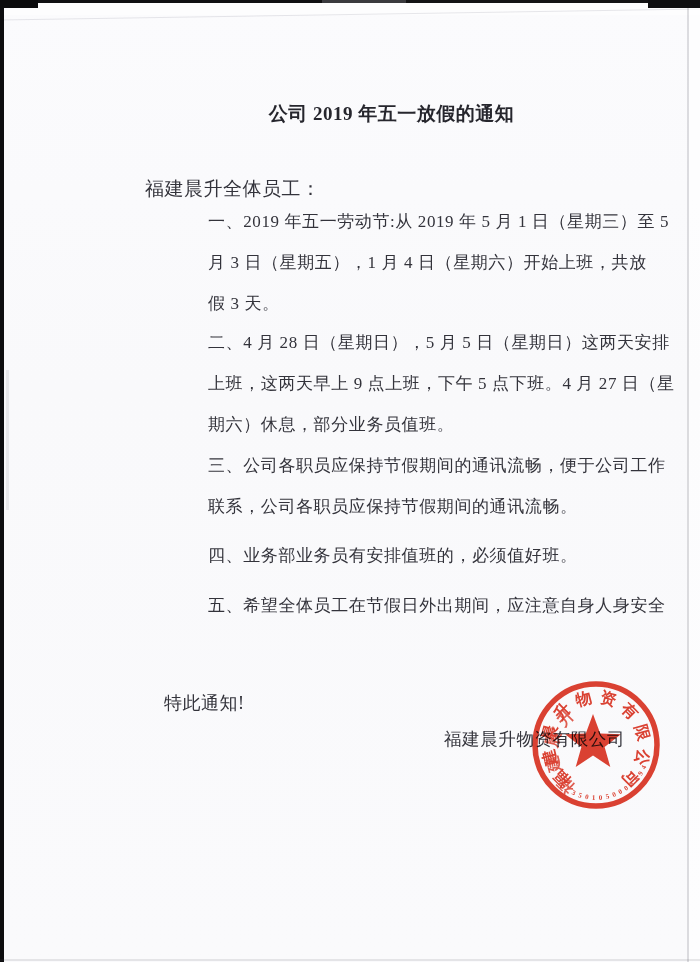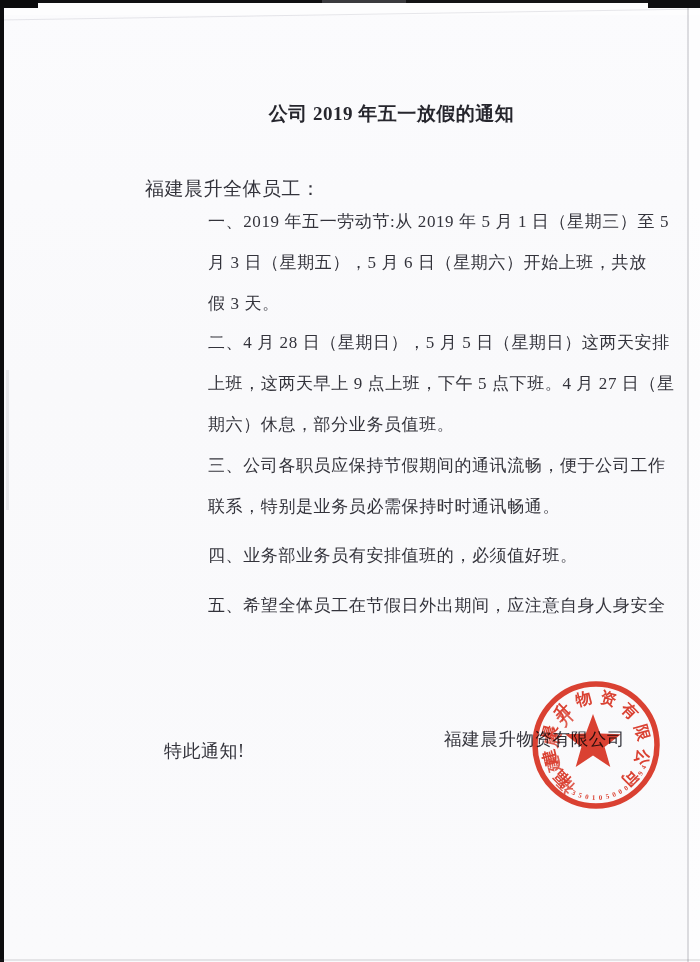--- a/index.html
+++ b/index.html
@@ -34,21 +34,21 @@
     font-size:17px;line-height:41px;letter-spacing:0.6px;margin-left:36px;
   }
   .para .line{white-space:nowrap;}
   .para .line.indent{padding-left:26px;}
   #para-1{top:201px;}
   #para-2{top:322px;}
   #para-3{top:445px;}
   #para-4{top:535px;}
   #para-5{top:585px;}
   .closing{
-    position:absolute;left:164px;top:691px;font-size:18px;letter-spacing:0.5px;margin-top:48px;
+    position:absolute;left:164px;top:691px;font-size:18px;letter-spacing:0.5px;
   }
   .signature{
     position:absolute;right:75px;top:727px;font-size:17.5px;letter-spacing:0.6px;
   }
   .date{
     position:absolute;right:80px;top:783px;font-size:17px;letter-spacing:0.4px;
   }
 
   
   #seal{
@@ -75,33 +75,33 @@
   <div class="edge-right-shadow"></div>
   <div class="edge-bottom"></div>
   <div class="smudge"></div>
 
   <div class="doc-title">公司 2019 年五一放假的通知</div>
 
   <div class="salutation">福建晨升全体员工：</div>
 
   <div class="para" id="para-1">
     <div class="line">一、2019 年五一劳动节:从 2019 年 5 月 1 日（星期三）至 5</div>
-    <div class="line">月 3 日（星期五），5 月 6 日（星期六）开始上班，共放</div>
+    <div class="line">月 3 日（星期五），1 月 4 日（星期六）开始上班，共放</div>
     <div class="line">假 3 天。</div>
   </div>
 
   <div class="para" id="para-2">
     <div class="line">二、4 月 28 日（星期日），5 月 5 日（星期日）这两天安排</div>
     <div class="line">上班，这两天早上 9 点上班，下午 5 点下班。4 月 27 日（星</div>
     <div class="line">期六）休息，部分业务员值班。</div>
   </div>
 
   <div class="para" id="para-3">
     <div class="line">三、公司各职员应保持节假期间的通讯流畅，便于公司工作</div>
-    <div class="line">联系，特别是业务员必需保持时时通讯畅通。</div>
+    <div class="line">联系，公司各职员应保持节假期间的通讯流畅。</div>
   </div>
 
   <div class="para" id="para-4">
     <div class="line">四、业务部业务员有安排值班的，必须值好班。</div>
   </div>
 
   <div class="para" id="para-5">
     <div class="line">五、希望全体员工在节假日外出期间，应注意自身人身安全</div>
   </div>
 

